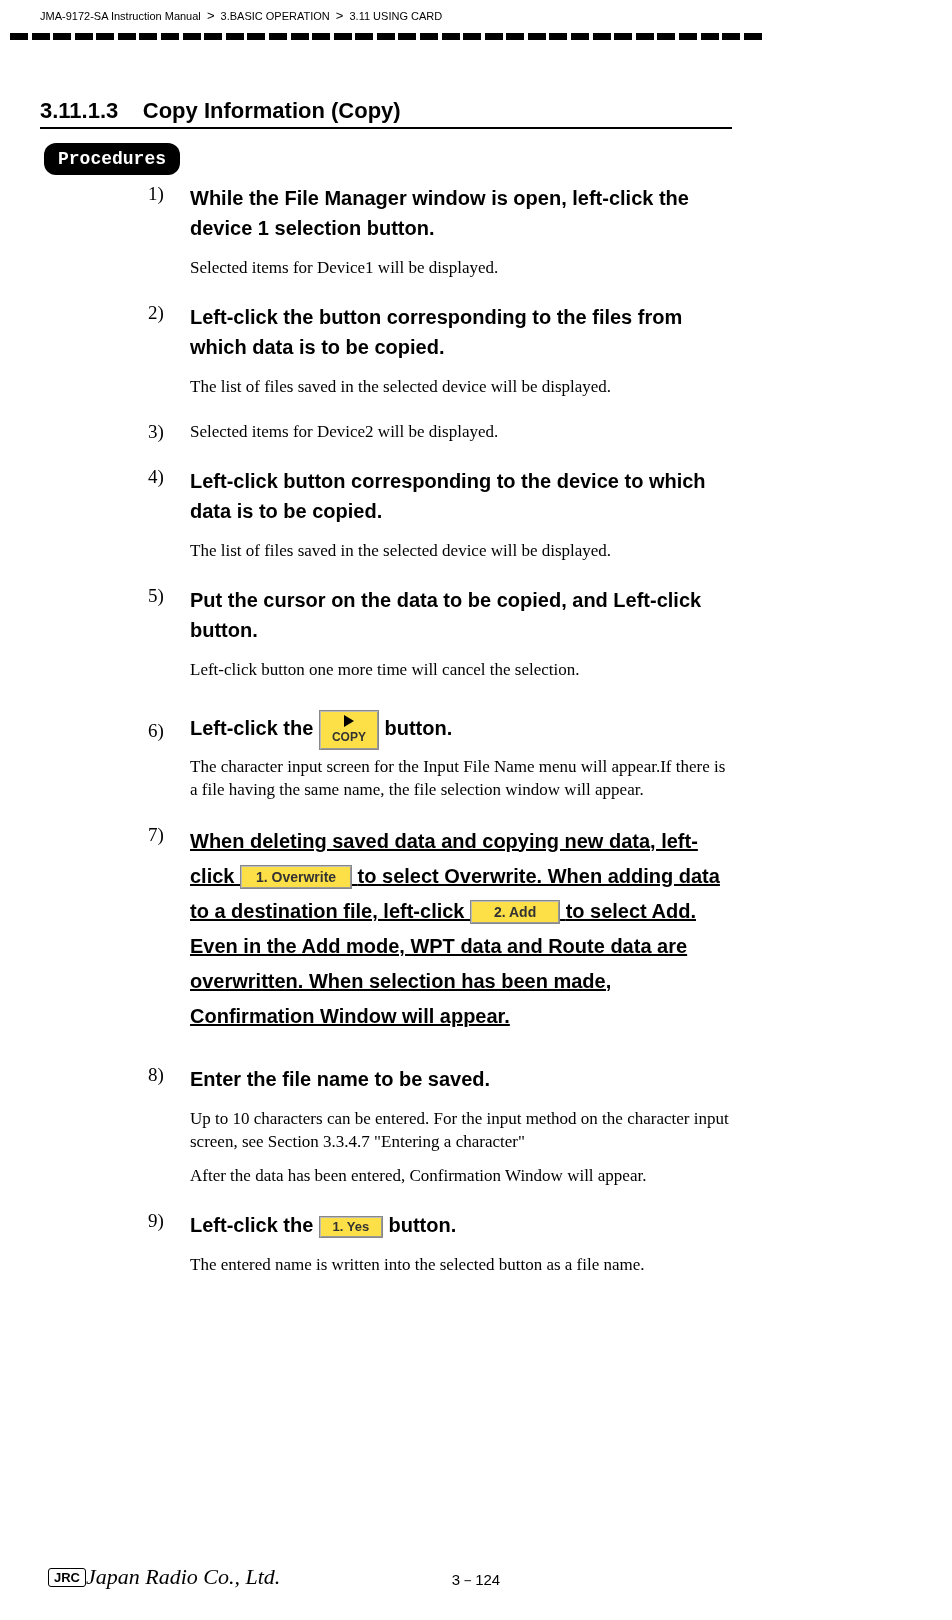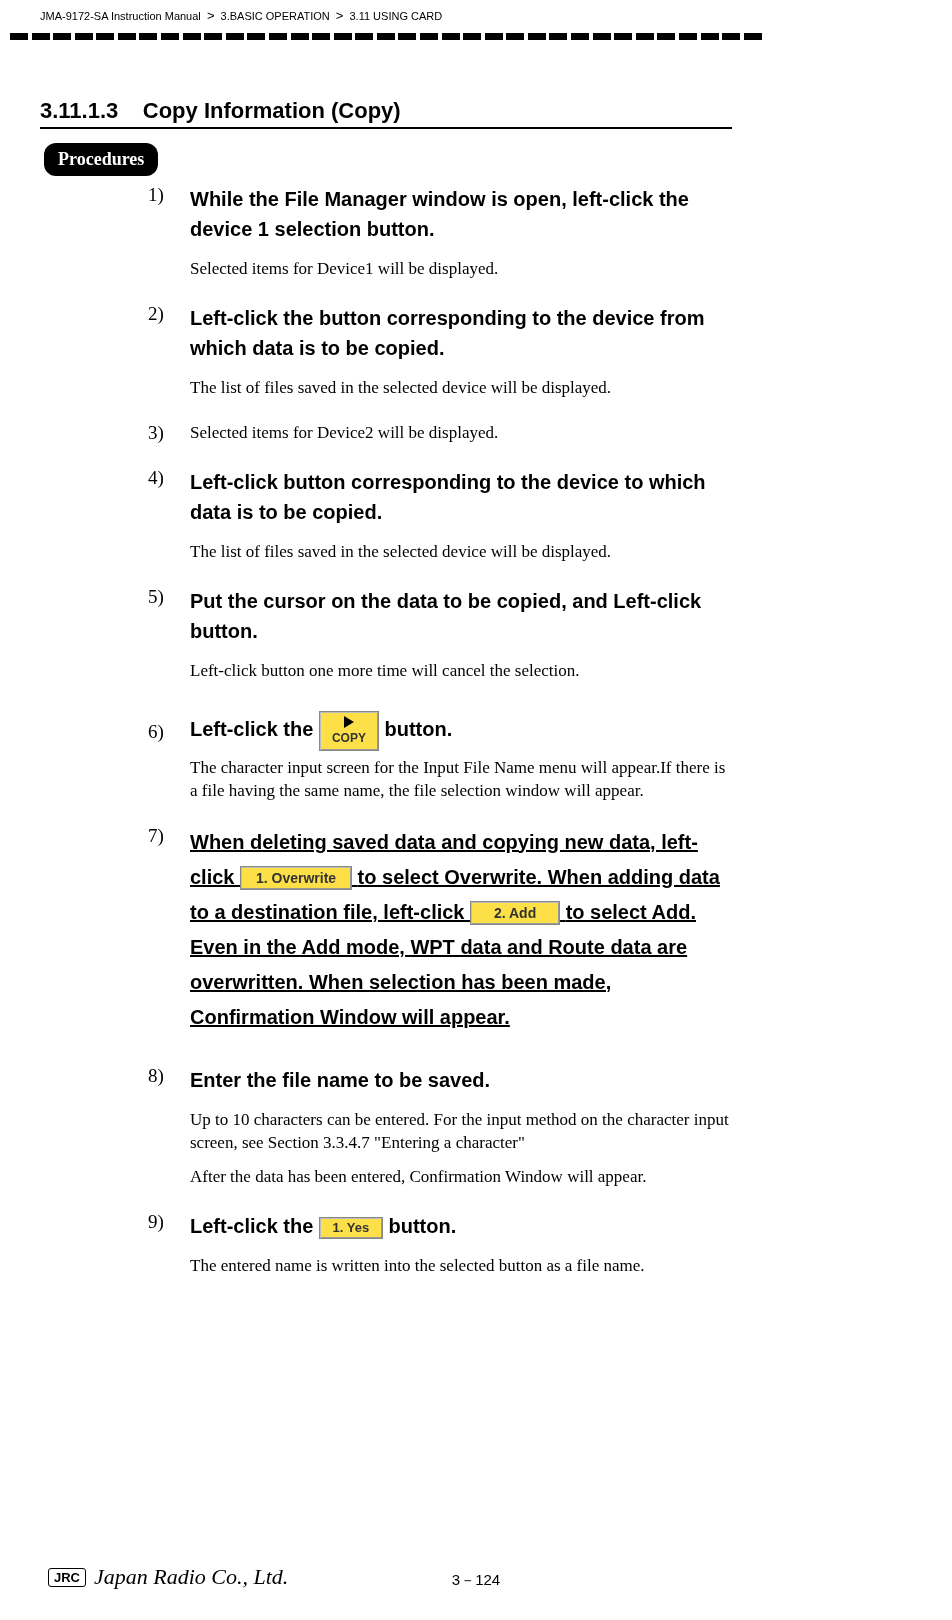--- a/index.html
+++ b/index.html
@@ -46,21 +46,21 @@
     font-size: 22px;
     border-bottom: 2px solid #000;
     padding-bottom: 3px;
     margin-top: 55px;
     margin-bottom: 14px;
   }
   .proc-badge {
     display: inline-block;
     background: #000;
     color: #fff;
-    font-family: Liberation Serif, serif;
+    font-family: Liberation Mono, monospace;
     font-weight: bold;
     font-size: 18px;
     padding: 6px 14px;
     border-radius: 12px;
     margin-left: 4px;
   }
   .steps {
     margin-top: 4px;
   }
   .step {
@@ -137,21 +137,20 @@
     bottom: 30px;
     left: 0;
     width: 952px;
     text-align: center;
     font-family: Arial, sans-serif;
     font-size: 15px;
   }
   .footer-logo {
     display: inline-flex;
     align-items: center;
-    gap: 8px;
     position: absolute;
     left: 48px;
     bottom: 0;
   }
   .jrc-box {
     border: 1.5px solid #000;
     font-family: Arial, sans-serif;
     font-weight: bold;
     font-size: 13px;
     padding: 1px 5px;
@@ -228,21 +227,21 @@
   <div class="steps">
 
     <div class="step">
       <div class="step-num">1)</div>
       <div class="step-title">While the File Manager window is open, left-click the device 1 selection button.</div>
       <div class="step-body">Selected items for  Device1  will be displayed.</div>
     </div>
 
     <div class="step">
       <div class="step-num">2)</div>
-      <div class="step-title">Left-click the button corresponding to the device from which data is to be copied.</div>
+      <div class="step-title">Left-click the button corresponding to the files from which data is to be copied.</div>
       <div class="step-body">The list of files saved in the selected device will be displayed.</div>
     </div>
 
     <div class="step">
       <div class="step-num">3)</div>
       <div class="step-body">Selected items for  Device2  will be displayed.</div>
     </div>
 
     <div class="step">
       <div class="step-num">4)</div>

